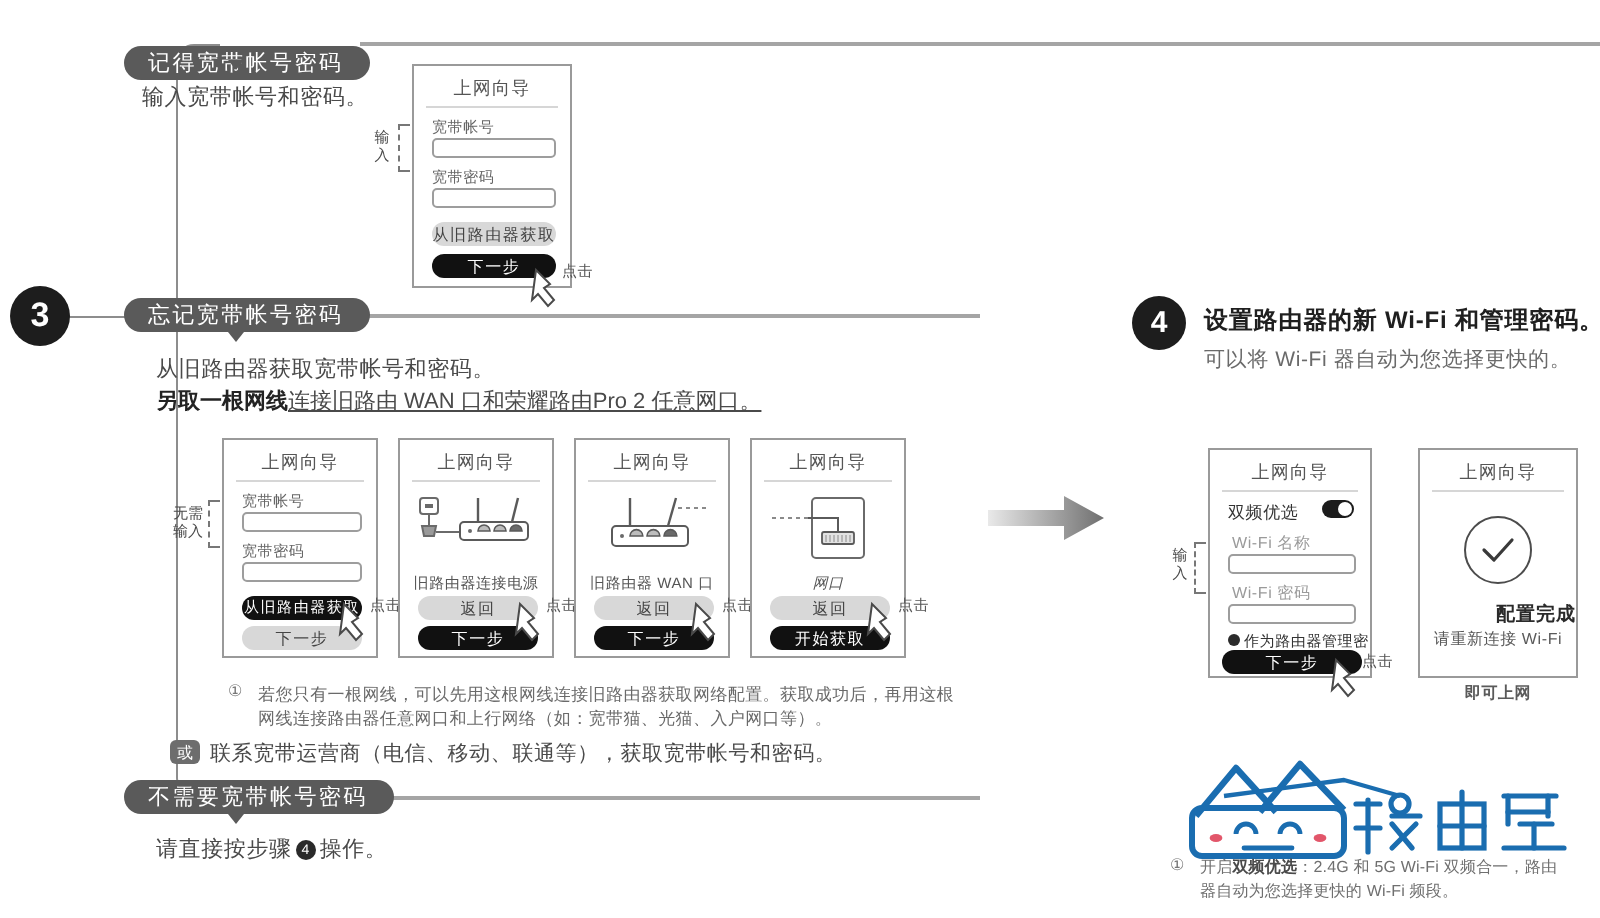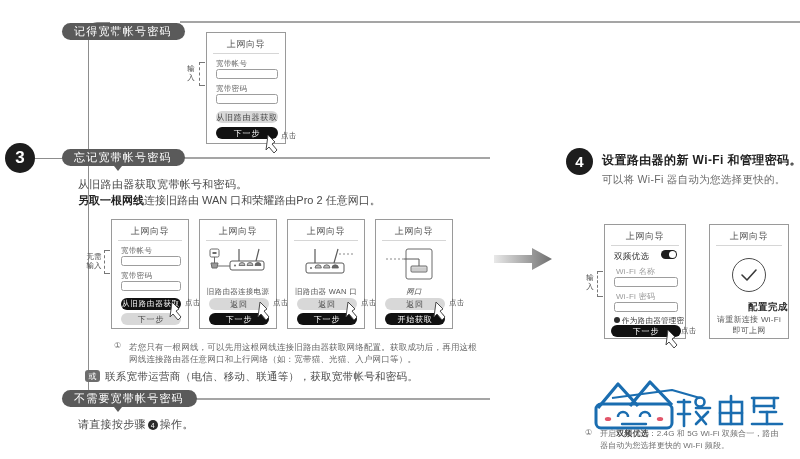--- a/index.html
+++ b/index.html
@@ -213,20 +213,21 @@
   <div class="step-badge" style="left:5px; top:143px;">3</div>
 
   <div class="line hline" style="left:34px; top:157.5px; width:58px;"></div>
 
   <div class="corner-bl" style="left:88px; top:160px; width:22px; height:238px;"></div>
 
   <div class="pill-tail" style="left:180px; top:21px; width:620px;"></div>
   <div class="pill" style="left:62px; top:23px;">记得宽带帐号密码</div>
   <div class="pill-arrow" style="left:114px; top:30px;"></div>
 
+  <div class="t body-text" style="left:71px; top:41px; font-size:11px;">输入宽带帐号和密码。</div>
 
   <div class="phone" style="left:206px; top:32px; width:80px; height:112px;">
     <div class="phone-title">上网向导</div>
     <div class="phone-sep"></div>
     <div class="field-label" style="left:9px; top:26px;">宽带帐号</div>
     <div class="field-box" style="left:9px; top:36px; width:62px; height:10px;"></div>
     <div class="field-label" style="left:9px; top:51px;">宽带密码</div>
     <div class="field-box" style="left:9px; top:61px; width:62px; height:10px;"></div>
     <div class="btn-gray" style="left:9px; top:78px; width:62px; height:12px;">从旧路由器获取</div>
     <div class="btn-dark" style="left:9px; top:94px; width:62px; height:12px;">下一步</div>
@@ -240,21 +241,21 @@
   </svg>
   <div class="click-label" style="left:281px; top:131px;">点击</div>
 
   <div class="pill-tail" style="left:180px; top:157px; width:310px;"></div>
   <div class="pill" style="left:62px; top:149px;">忘记宽带帐号密码</div>
   <div class="pill-arrow" style="left:114px; top:166px;"></div>
 
   <div class="t body-text" style="left:78px; top:177px; font-size:11px;">从旧路由器获取宽带帐号和密码。</div>
 
   <div class="t" style="left:78px; top:193px; font-size:11px;">
-    <span class="bold-text">另取一根网线</span><span style="color:#4a4a4a;">连接旧路由 WAN 口和荣耀路由Pro 2 任意网口。</span>
+    <span class="bold-text">另取一根网线</span><span style="color:#4a4a4a;text-decoration:underline;">连接旧路由 WAN 口和荣耀路由Pro 2 任意网口。</span>
   </div>
 
   <div class="phone" style="left:111px; top:219px; width:78px; height:110px;">
     <div class="phone-title">上网向导</div>
     <div class="phone-sep"></div>
     <div class="field-label" style="left:9px; top:26px;">宽带帐号</div>
     <div class="field-box" style="left:9px; top:36px; width:60px; height:10px;"></div>
     <div class="field-label" style="left:9px; top:51px;">宽带密码</div>
     <div class="field-box" style="left:9px; top:61px; width:60px; height:10px;"></div>
     <div class="btn-dark btn-dark-sm" style="left:9px; top:78px; width:60px; height:12px;">从旧路由器获取</div>
@@ -388,21 +389,21 @@
   <div class="phone" style="left:709px; top:224px; width:80px; height:115px;">
     <div class="phone-title">上网向导</div>
     <div class="phone-sep"></div>
     <div class="check-circle" style="left:22px; top:33px;">
       <svg width="32" height="32" viewBox="0 0 32 32">
         <path d="M9 16 L14 21 L23 11" fill="none" stroke="#3a3a3a" stroke-width="1.6" stroke-linecap="round" stroke-linejoin="round"></path>
       </svg>
     </div>
     <div class="done-title" style="top:76px;">配置完成</div>
     <div class="done-sub" style="top:89px;">请重新连接 Wi-Fi</div>
-    <div class="done-sub" style="top:100px;">即可上网</div>
+    <div class="done-sub" style="top:116px;font-weight:bold;">即可上网</div>
   </div>
 
   <div class="logo-wrap" style="left:592px; top:372px;">
     <svg width="200" height="58" viewBox="0 0 200 58">
 
       <path d="M6 36 L26 12 L46 34" fill="none" stroke="#1a6db0" stroke-width="3.2" stroke-linejoin="round"></path>
       <path d="M38 34 L58 10 L80 33" fill="none" stroke="#1a6db0" stroke-width="3.2" stroke-linejoin="round"></path>
       <path d="M20 26 L80 18 L108 26" fill="none" stroke="#1a6db0" stroke-width="2.2" stroke-linejoin="round"></path>
 
       <rect x="4" y="32" width="76" height="24" rx="5" fill="none" stroke="#1a6db0" stroke-width="3"></rect>

